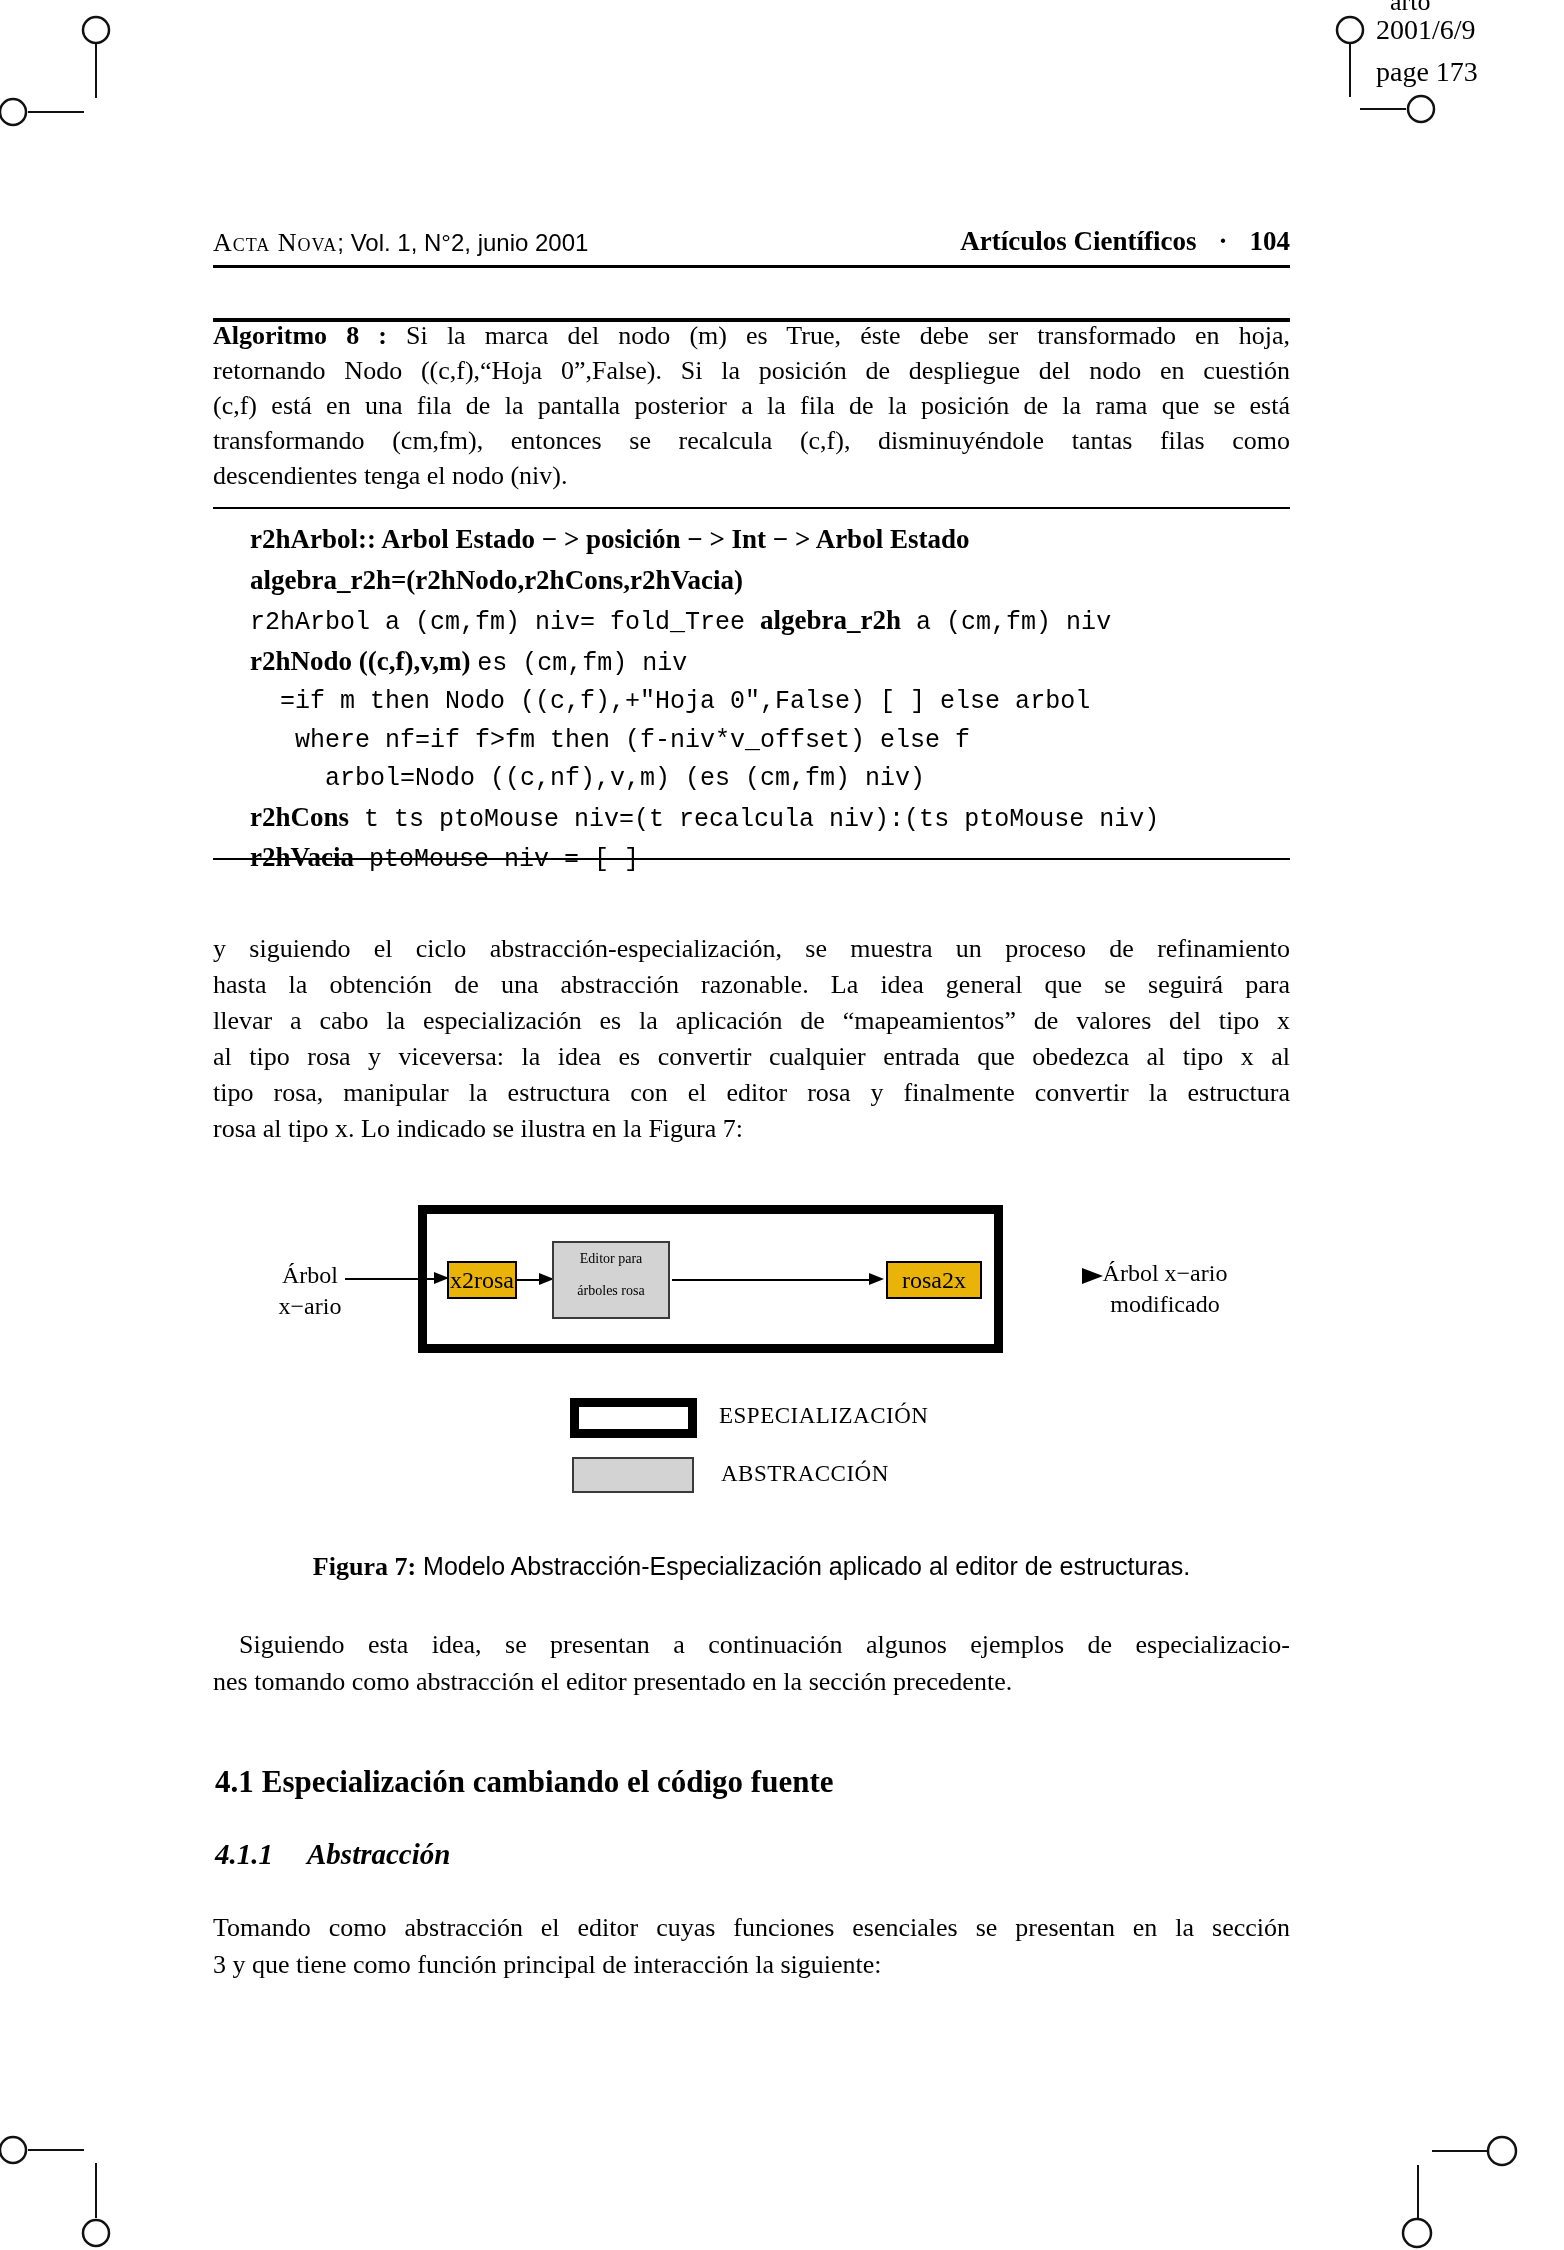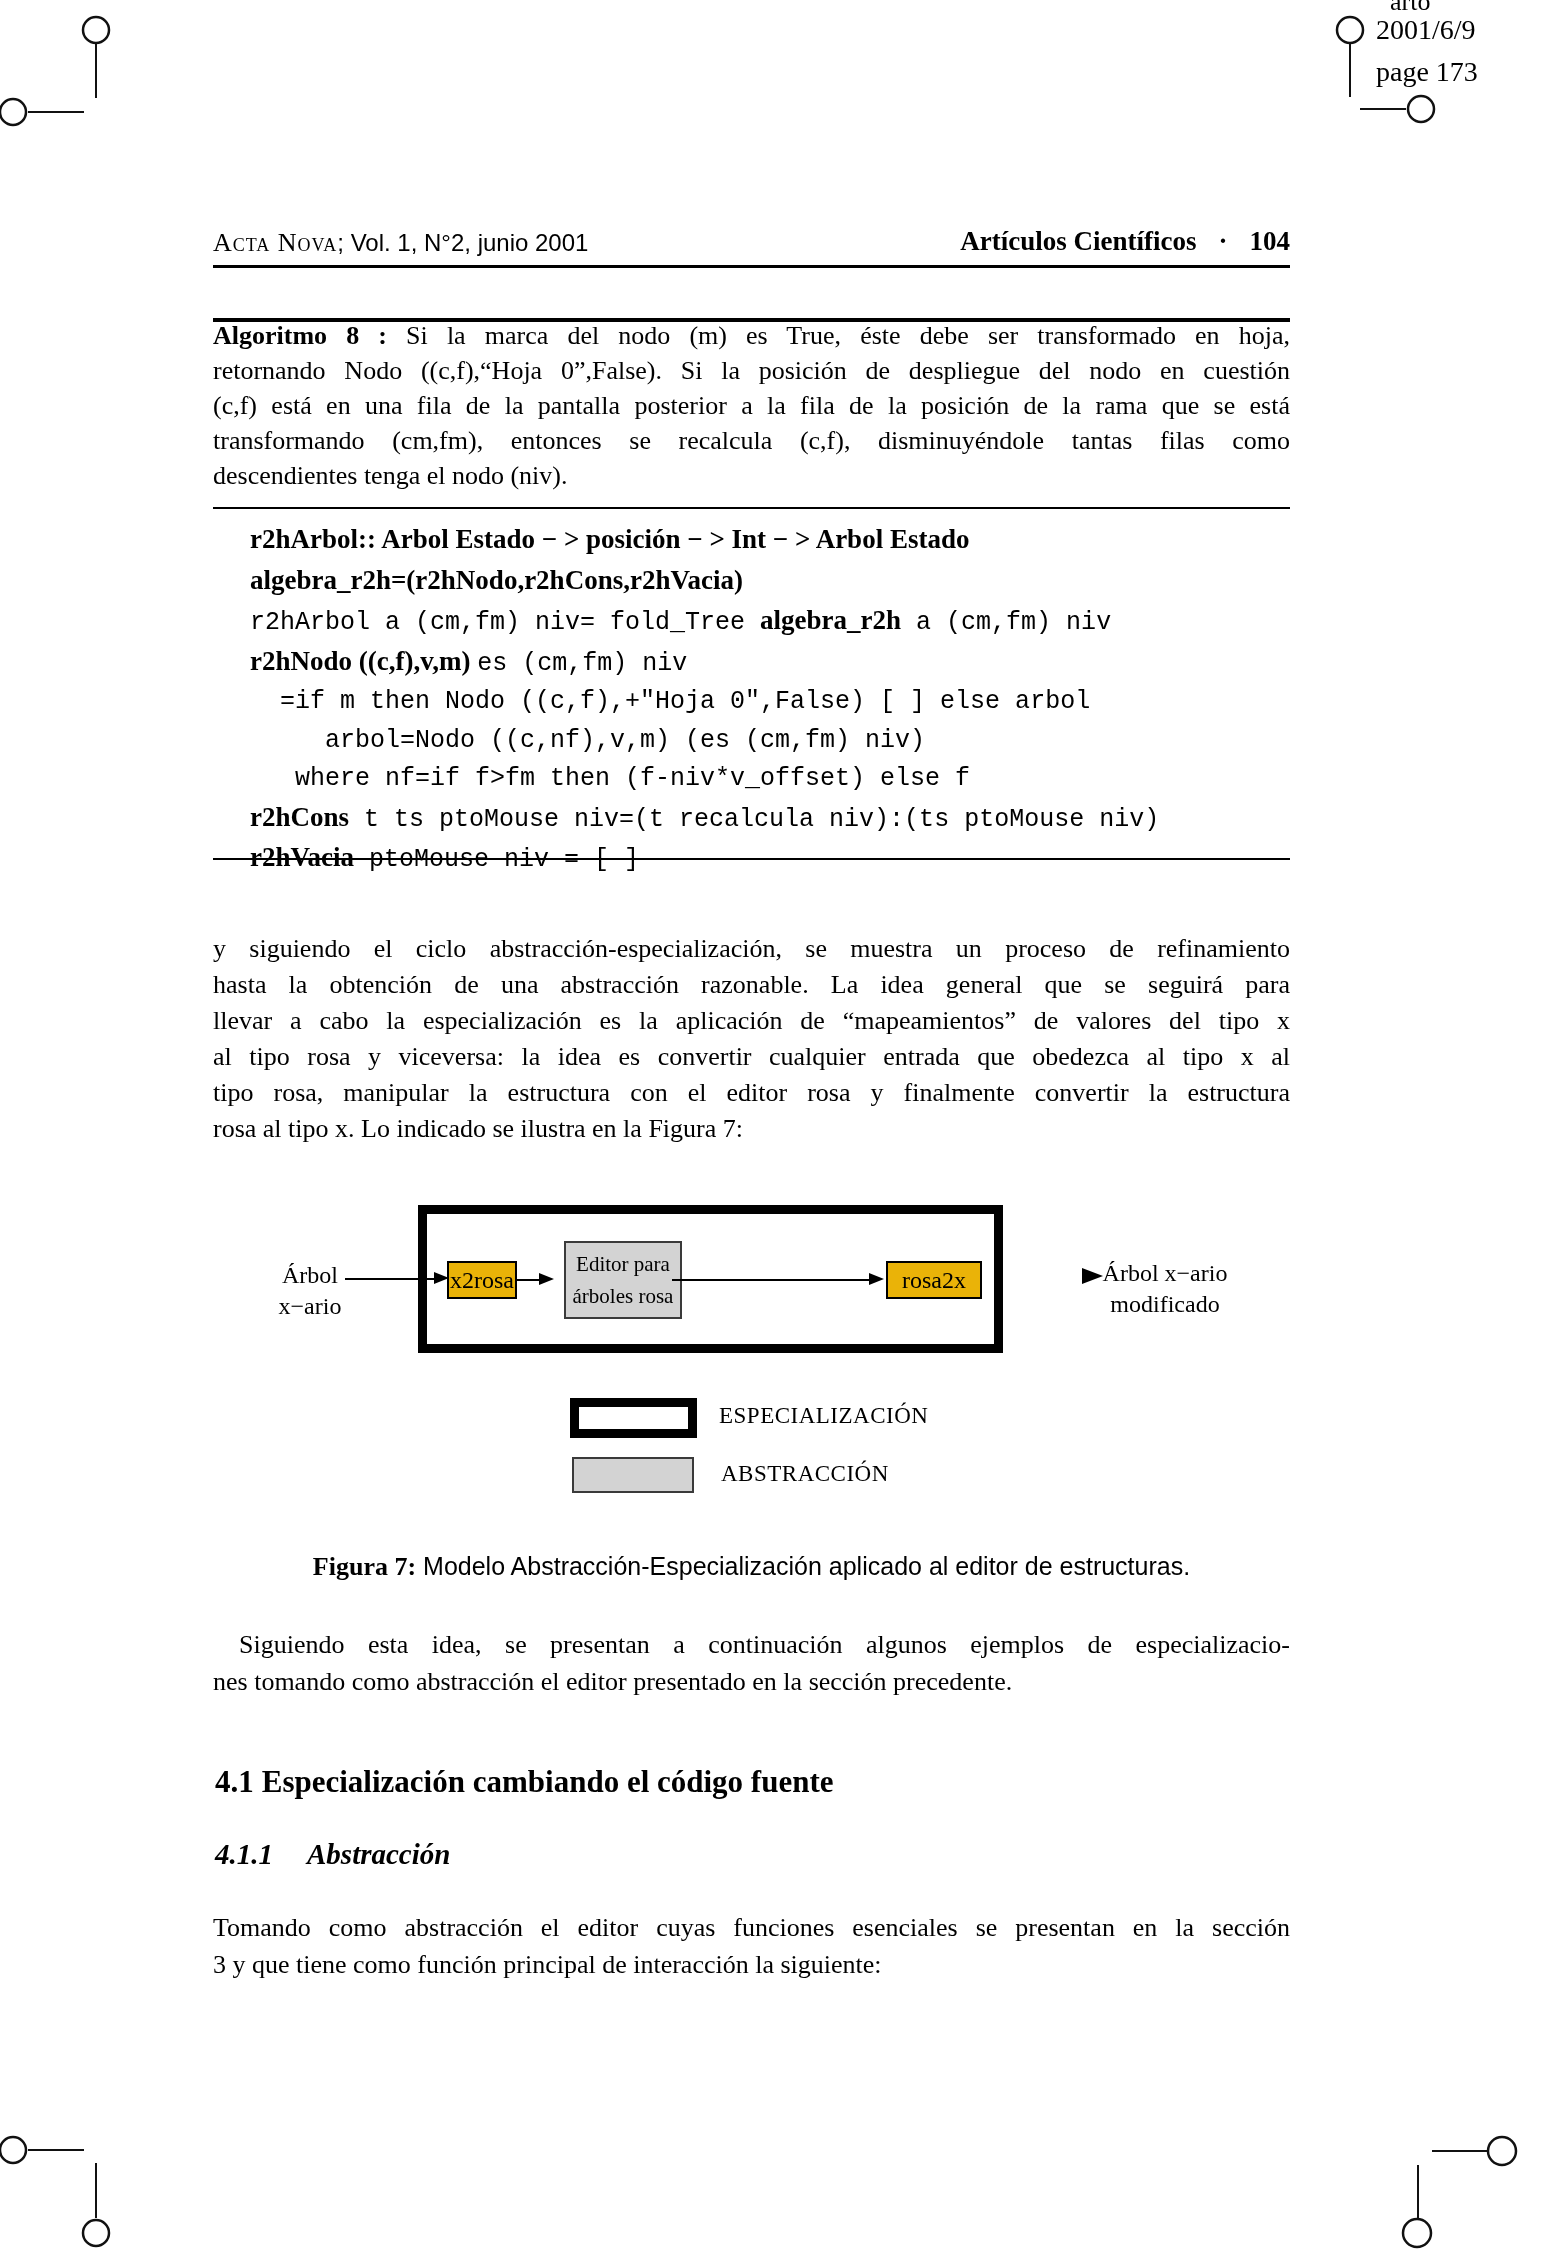--- a/index.html
+++ b/index.html
@@ -23,21 +23,21 @@
   .codeblock{position:absolute;left:250px;top:521px;width:1080px;}
   .codeline{line-height:37.5px;white-space:pre;}
   .cb{font-family:"Liberation Serif",serif;font-weight:bold;font-size:27px;}
   .cm{font-family:"Liberation Mono","DejaVu Sans Mono",monospace;font-size:25px;}
   
   .fig-frame{position:absolute;left:418px;top:1205px;width:585px;height:148px;
              border:9px solid #000;box-sizing:border-box;background:#fff;}
   .fig-box{position:absolute;border:2px solid #000;background:#eab308;box-sizing:border-box;
            text-align:center;font-size:24px;}
   .fig-gray{position:absolute;border:2px solid #3a3a3a;box-sizing:border-box;
-            text-align:center;font-size:21px;line-height:32px;padding-top:5px;margin-left:12px;}
+            text-align:center;font-size:14px;line-height:32px;}
   .fig-label{position:absolute;text-align:center;font-size:24px;line-height:31px;}
   .aline{position:absolute;height:2px;background:#000;}
   .ahead{position:absolute;width:0;height:0;border-top:6px solid transparent;
          border-bottom:6px solid transparent;border-left:15px solid #000;}
   .ahead.big{border-top:8px solid transparent;border-bottom:8px solid transparent;
              border-left:21px solid #000;}
   .leg-frame{position:absolute;left:570px;top:1398px;width:127px;height:40px;
              border:9px solid #000;box-sizing:border-box;background:#fff;}
   .leg-gray{position:absolute;left:572px;top:1457px;width:122px;height:36px;
             border:2px solid #3a3a3a;box-sizing:border-box;}
@@ -101,22 +101,22 @@
     <div class="pline">transformando (cm,fm), entonces se recalcula (c,f), disminuyéndole tantas filas como</div>
     <div class="pline last">descendientes tenga el nodo (niv).</div>
   </div>
 <div class="rule" style="top:507px;height:2px"></div>
 <div class="codeblock">
     <div class="codeline"><span class="cb">r2hArbol:: Arbol Estado − &gt; posición − &gt; Int − &gt; Arbol Estado</span></div>
     <div class="codeline"><span class="cb">algebra_r2h=(r2hNodo,r2hCons,r2hVacia)</span></div>
     <div class="codeline"><span class="cm">r2hArbol a (cm,fm) niv= fold_Tree </span><span class="cb">algebra_r2h</span><span class="cm"> a (cm,fm) niv</span></div>
     <div class="codeline"><span class="cb">r2hNodo ((c,f),v,m) </span><span class="cm">es (cm,fm) niv</span></div>
     <div class="codeline"><span class="cm">  =if m then Nodo ((c,f),+"Hoja 0",False) [ ] else arbol</span></div>
+    <div class="codeline"><span class="cm">   where nf=if f&gt;fm then (f-niv*v_offset) else f</span></div>
     <div class="codeline"><span class="cm">     arbol=Nodo ((c,nf),v,m) (es (cm,fm) niv)</span></div>
-    <div class="codeline"><span class="cm">   where nf=if f&gt;fm then (f-niv*v_offset) else f</span></div>
     <div class="codeline"><span class="cb">r2hCons</span><span class="cm"> t ts ptoMouse niv=(t recalcula niv):(ts ptoMouse niv)</span></div>
     <div class="codeline"><span class="cb">r2hVacia</span><span class="cm"> ptoMouse niv = [ ]</span></div>
   </div>
 <div class="rule" style="top:858px;height:2px"></div>
 
 <div class="para" style="top:931px;line-height:36px">
     <div class="pline">y siguiendo el ciclo abstracción-especialización, se muestra un proceso de refinamiento</div>
     <div class="pline">hasta la obtención de una abstracción razonable.  La idea general que se seguirá para</div>
     <div class="pline">llevar a cabo la especialización es la aplicación de “mapeamientos” de valores del tipo x</div>
     <div class="pline">al tipo rosa y viceversa: la idea es convertir cualquier entrada que obedezca al tipo x al</div>

